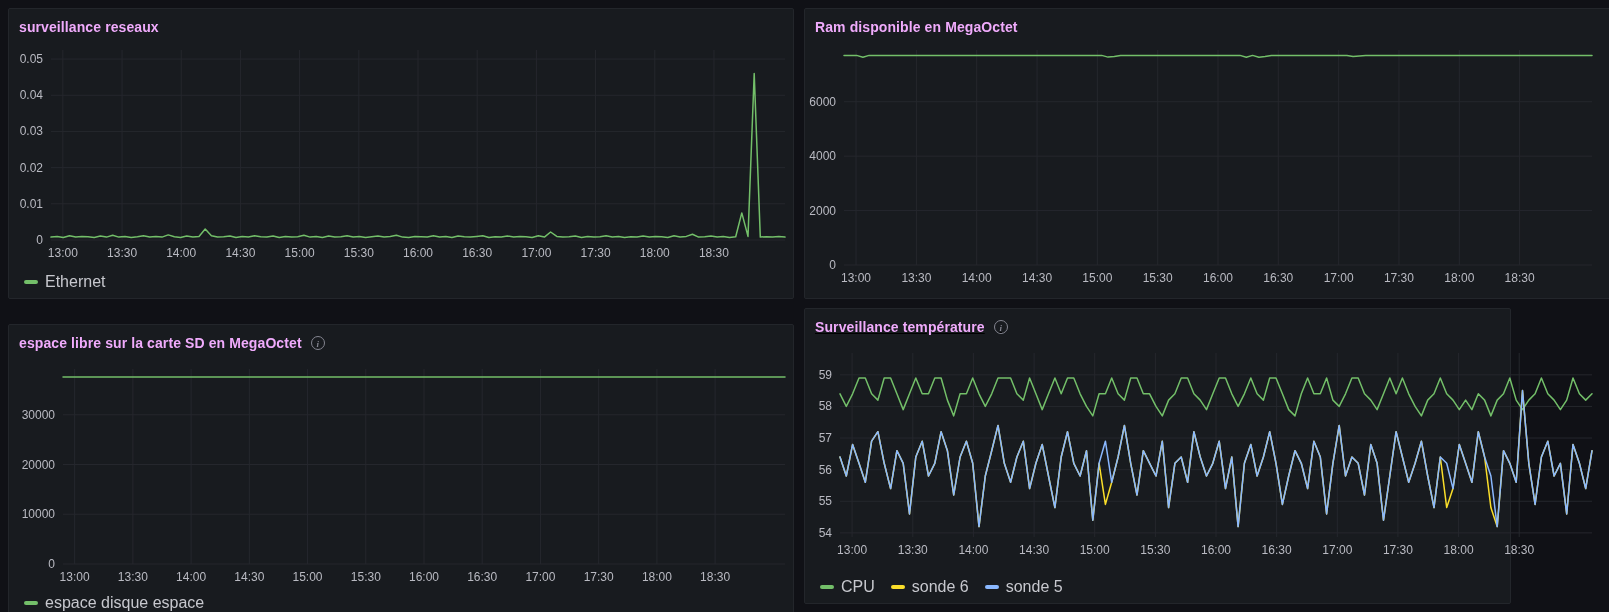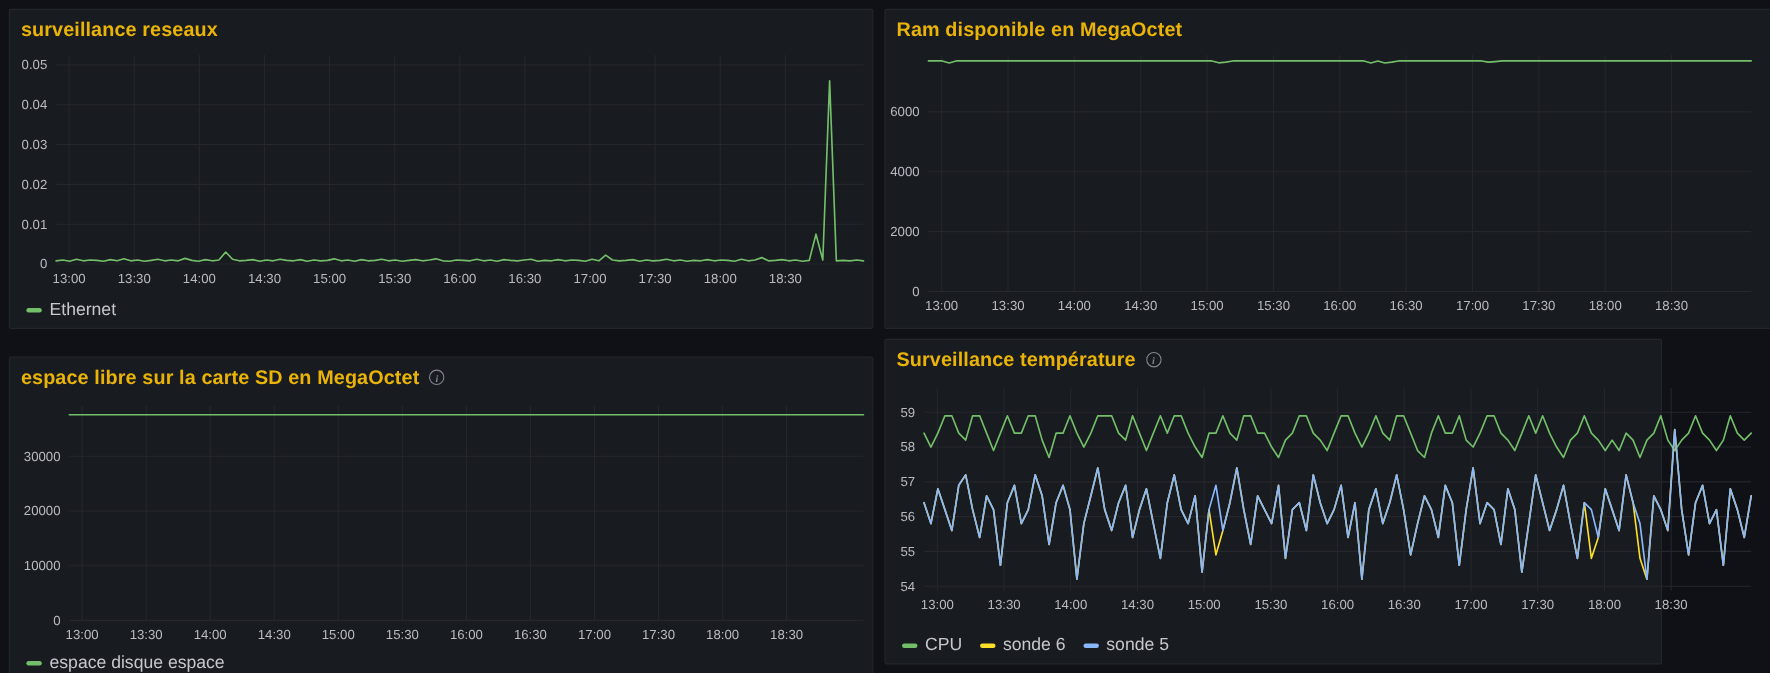--- a/index.html
+++ b/index.html
@@ -12,27 +12,27 @@
   .panel{
     position:absolute;
     background:#181b1f;
     border:1px solid #23262b;
     border-radius:2px;
     box-sizing:border-box;
   }
   #p0{left:8px;top:8px;width:786px;height:291px;}
   #p1{left:804px;top:8px;width:947px;height:291px;text-align:center;}
   #p2{left:8px;top:324px;width:786px;height:296px;}
-  #p3{left:804px;top:308px;width:707px;height:296px;}
+  #p3{left:804px;top:308px;width:707px;height:296px;text-decoration:underline;}
   .panel-header{
     height:36px;display:flex;align-items:center;gap:9px;
     padding-left:10px;box-sizing:border-box;
   }
   .panel-title{
-    color:#eab308;font-size:18px;font-weight:600;letter-spacing:.1px;
+    color:#f0abfc;font-size:14px;font-weight:600;letter-spacing:.1px;
     white-space:nowrap;cursor:pointer;
   }
   .info-icon{
     width:14px;height:14px;border:1.5px solid #848590;border-radius:50%;
     color:#848590;font-size:9px;line-height:14px;text-align:center;
     font-weight:700;box-sizing:border-box;cursor:pointer;
     font-family:"Liberation Serif",serif;font-style:italic;
   }
   .chart-wrap{position:absolute;left:0;right:0;top:36px;bottom:0;}
   svg.chart{display:block;}

